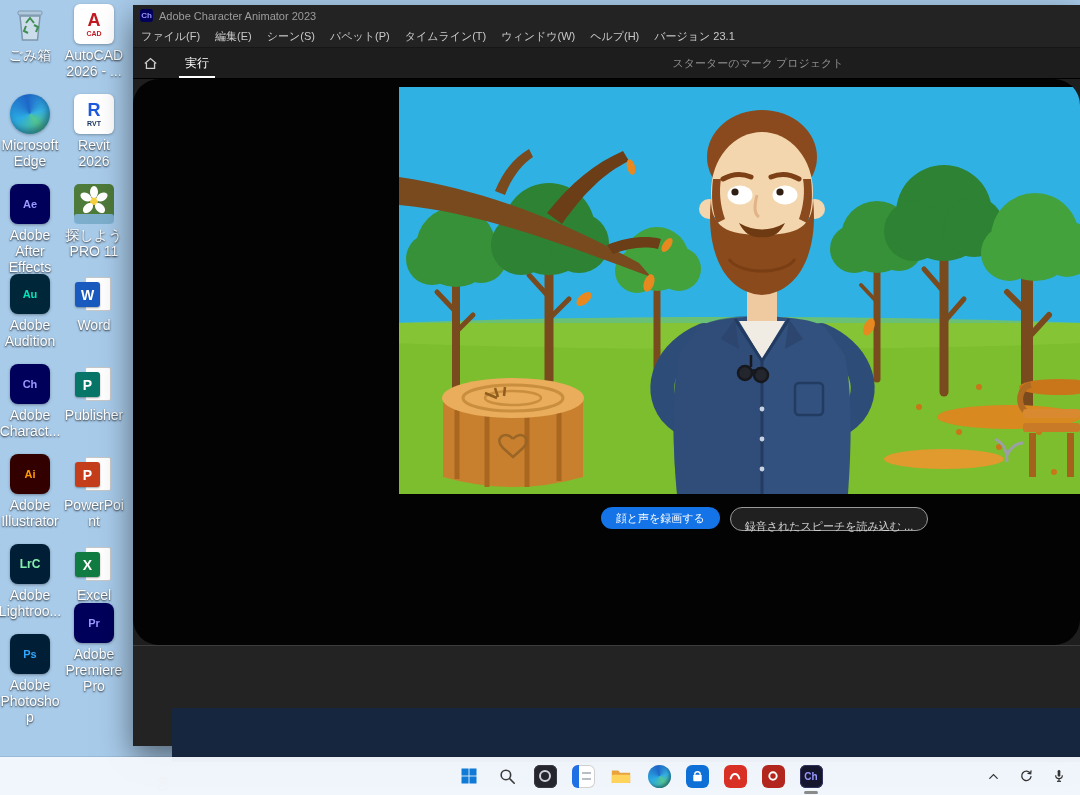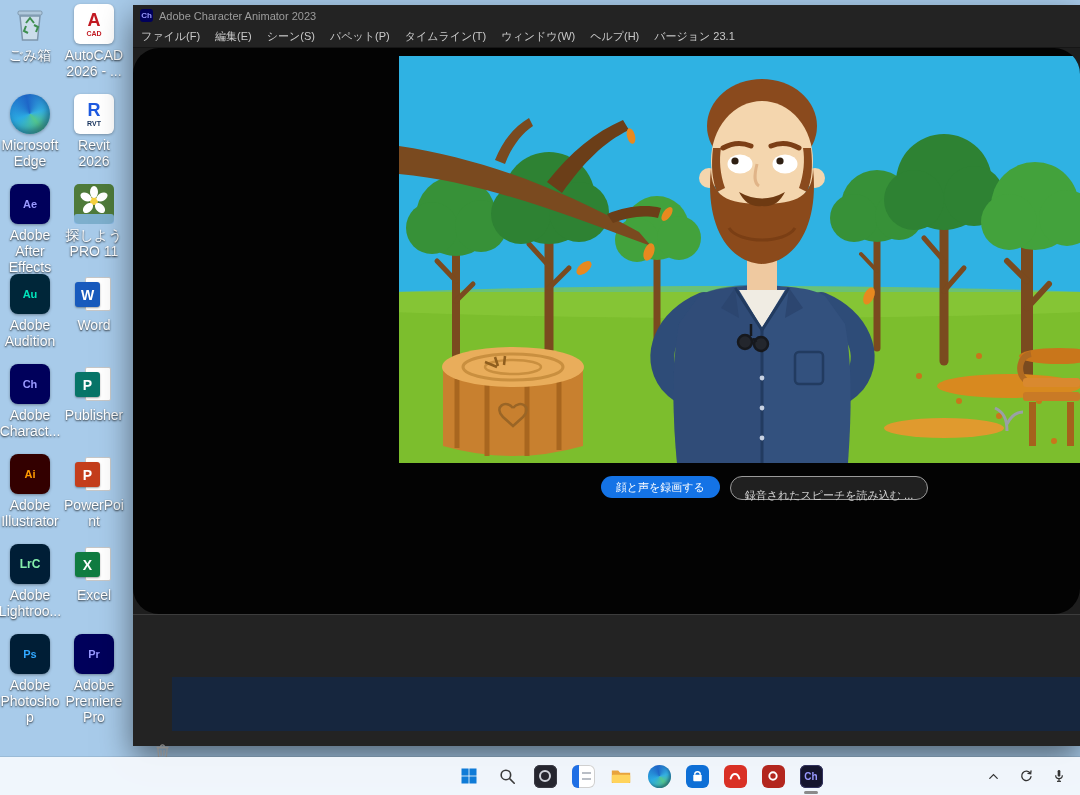--- a/index.html
+++ b/index.html
@@ -198,21 +198,21 @@
 <div class="dicon" style="left:62px;top:544px">
   <div class="art office">
     <div class="page"></div>
     <div class="tile2" style="background: rgb(16, 124, 65);">
         <span>X</span>
       </div>
   </div>
   <div class="lbl">Excel</div>
 </div>
 
-<div class="dicon" style="left:62px;top:634px">
+<div class="dicon" style="left:62px;top:603px">
   <div class="art tile" style="background: rgb(0, 0, 91); color: rgb(153, 153, 255);">
     <span class="g">Pr</span>
   </div>
   <div class="lbl">Adobe Premiere Pro</div>
 </div>
 
 <div class="window">
 
   <div class="titlebar">
     <span class="ch-badge">Ch</span>
@@ -223,20 +223,30 @@
     <span class="menu-item">ファイル(F)</span>
     <span class="menu-item">編集(E)</span>
     <span class="menu-item">シーン(S)</span>
     <span class="menu-item">パペット(P)</span>
     <span class="menu-item">タイムライン(T)</span>
     <span class="menu-item">ウィンドウ(W)</span>
     <span class="menu-item">ヘルプ(H)</span>
     <span class="menu-item">バージョン 23.1</span>
   </div>
 
+  <div class="tabbar">
+    <span class="home">
+      <svg viewBox="0 0 18 16" width="15" height="13" fill="none" stroke="#cdcdcd" stroke-width="1.6">
+        <path d="M2,8 L9,2 L16,8"></path>
+          <path d="M4,7.5 V14 H14 V7.5"></path>
+      </svg>
+    </span>
+    <span class="tab">実行</span>
+    <span class="ptitle">スターターのマーク プロジェクト</span>
+  </div>
 
   <div class="stage">
     <div class="scene">
       <svg viewBox="0 0 681 407" width="100%" height="100%" preserveAspectRatio="none">
         <rect width="681" height="407" fill="#2FB2E3"></rect>
         <rect y="236" width="681" height="171" fill="#7CBE2D"></rect>
         <ellipse cx="340" cy="246" rx="440" ry="16" fill="#8AC93A" opacity="0.65"></ellipse>
 
         <g stroke="#7A4A1F" stroke-linecap="round" fill="none">
           <path d="M57,300 L57,185" stroke-width="8"></path>

